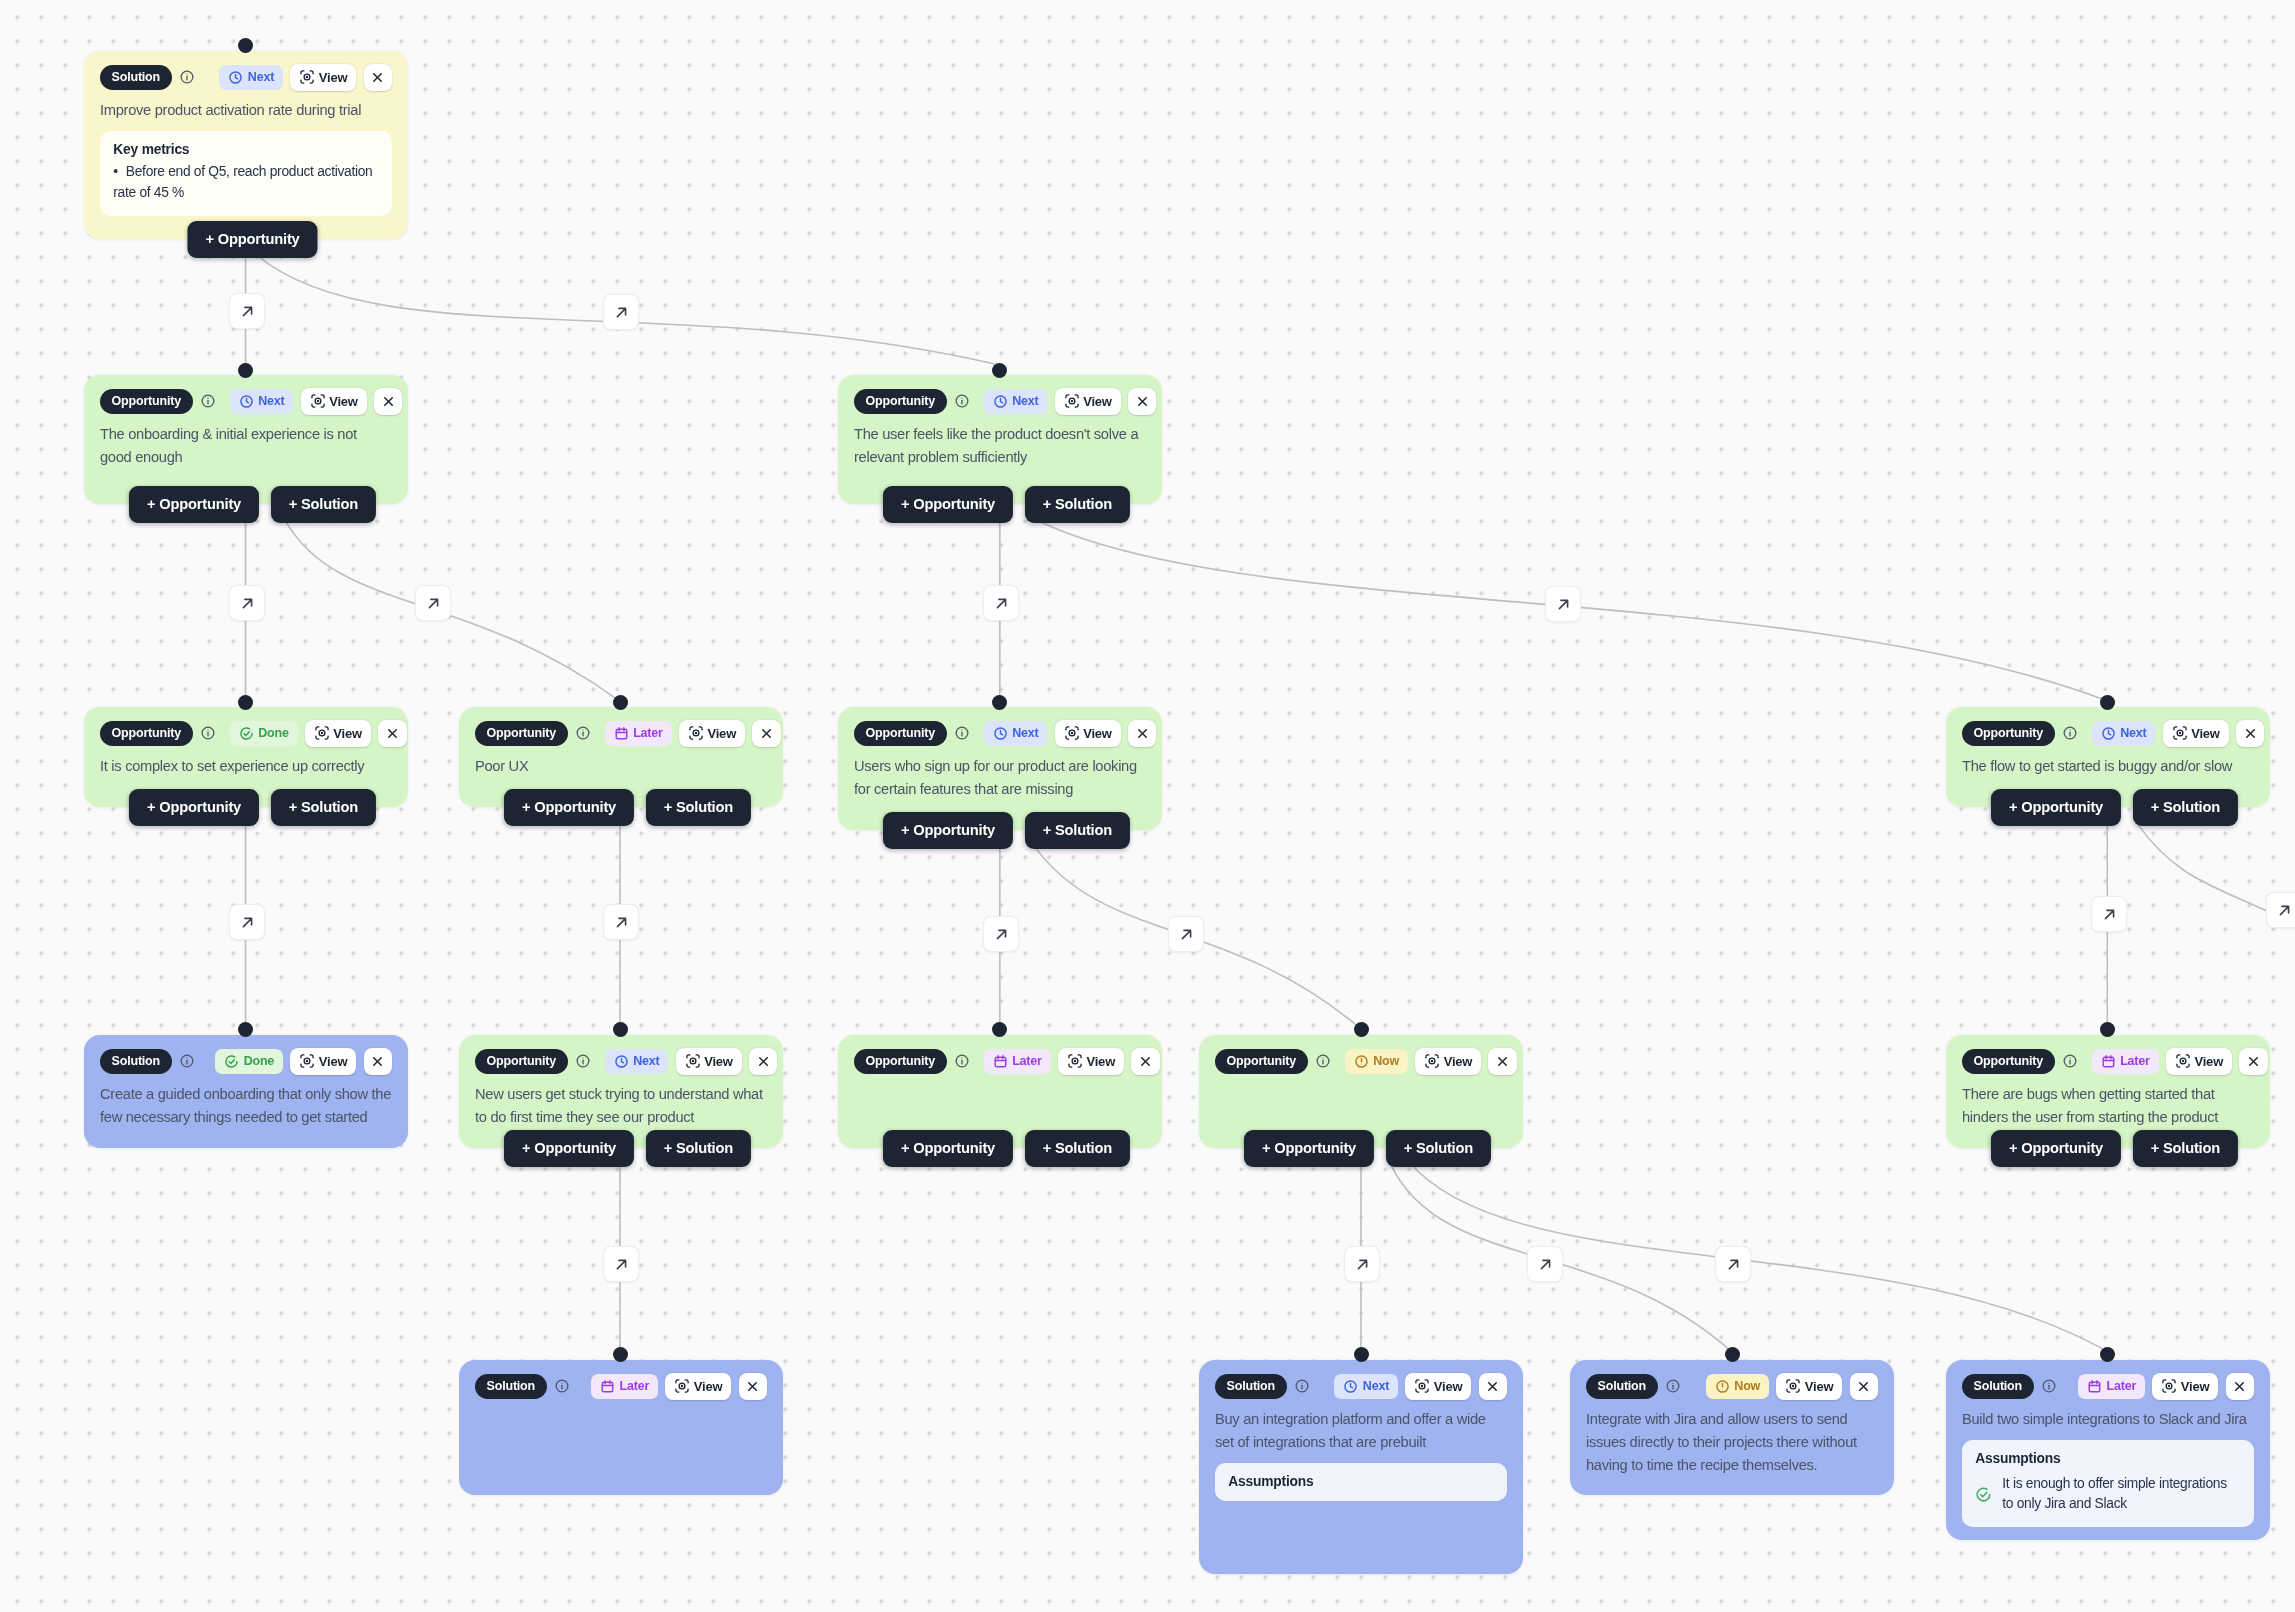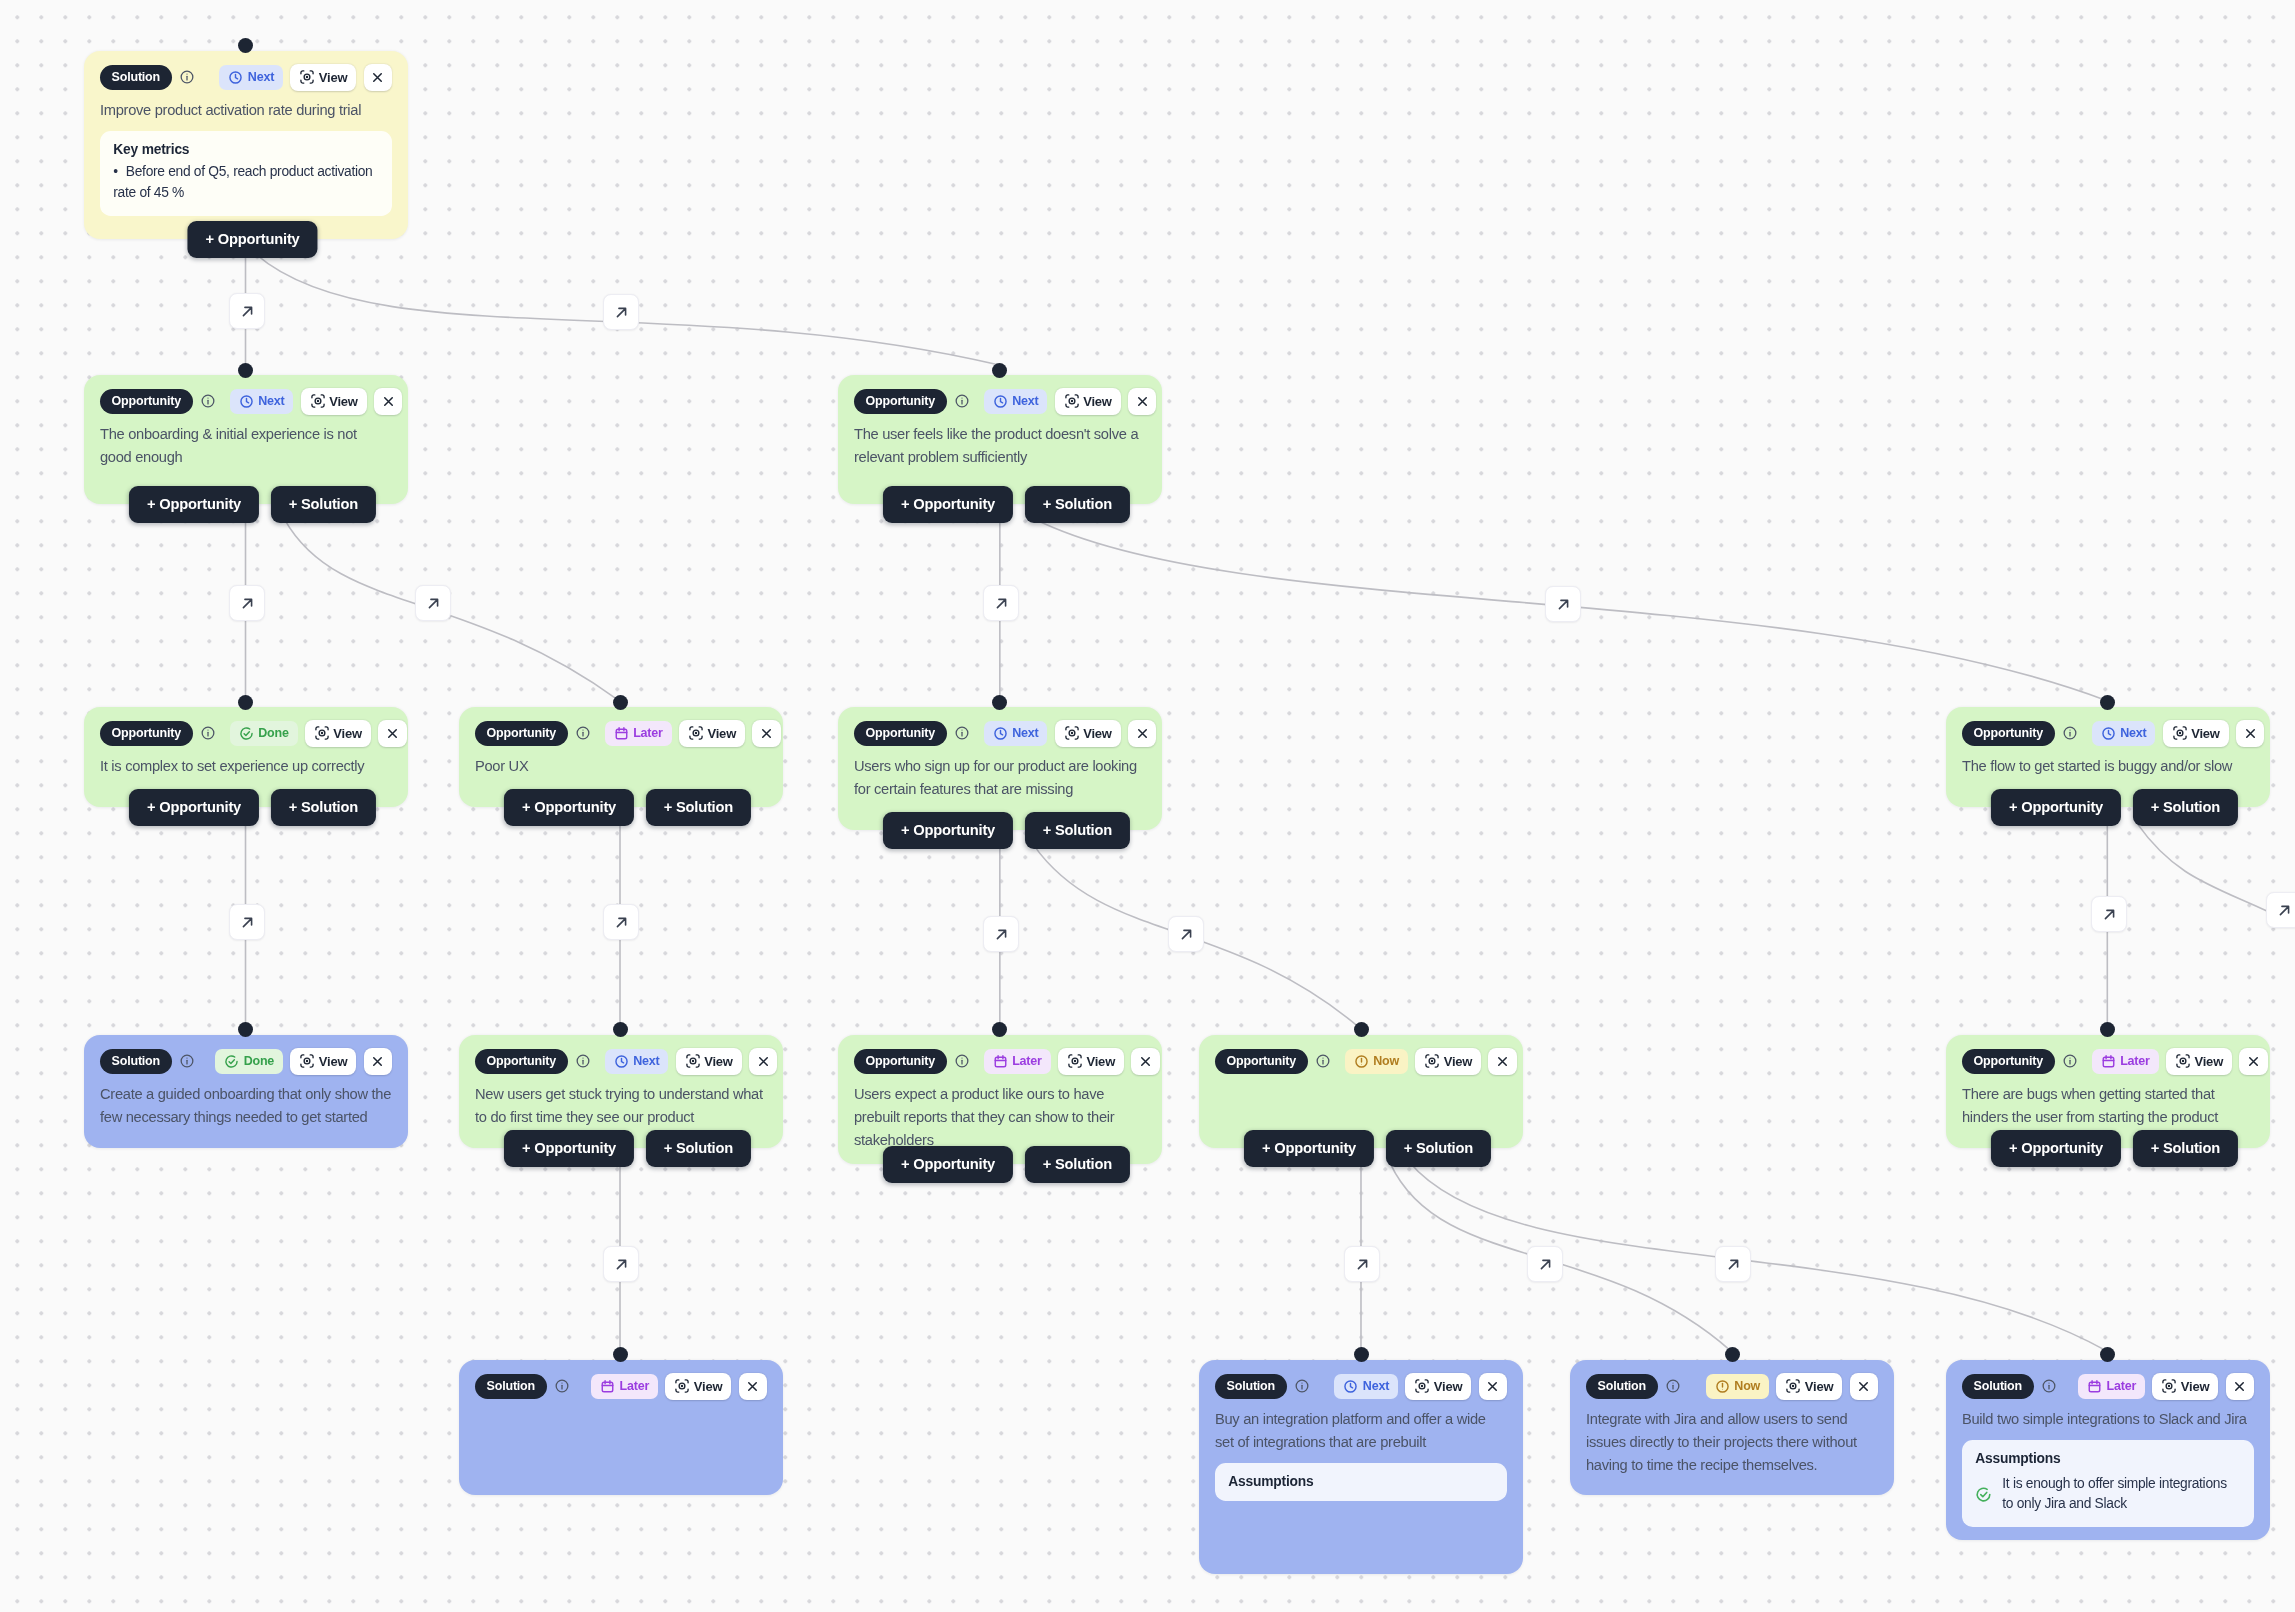--- a/index.html
+++ b/index.html
@@ -633,21 +633,20 @@
           <span>View</span>
         </span>
         <span class="btn-white btn-close">
           <span style="display: inline-flex;">
             <svg width="15" height="15" viewBox="0 0 20 20" fill="none" stroke="currentColor" stroke-width="2" stroke-linecap="round">
               <path d="M5 5l10 10M15 5L5 15"></path>
             </svg>
           </span>
         </span>
       </div>
-      <div class="card-text">Users expect a product like ours to have prebuilt reports that they can show to their stakeholders</div>
       <div class="btn-row">
         <span class="btn-dark">+ Opportunity</span>
         <span class="btn-dark">+ Solution</span>
       </div>
     </div>
     <div class="dot" style="left: 992px; top: 1022px;"></div>
     <div class="card opportunity" style="left: 1199px; top: 1035px; width: 324px; min-height: 113px;">
       <div class="card-header">
         <span class="pill">Opportunity</span>
         <span class="info-icon" style="display: inline-flex;">

